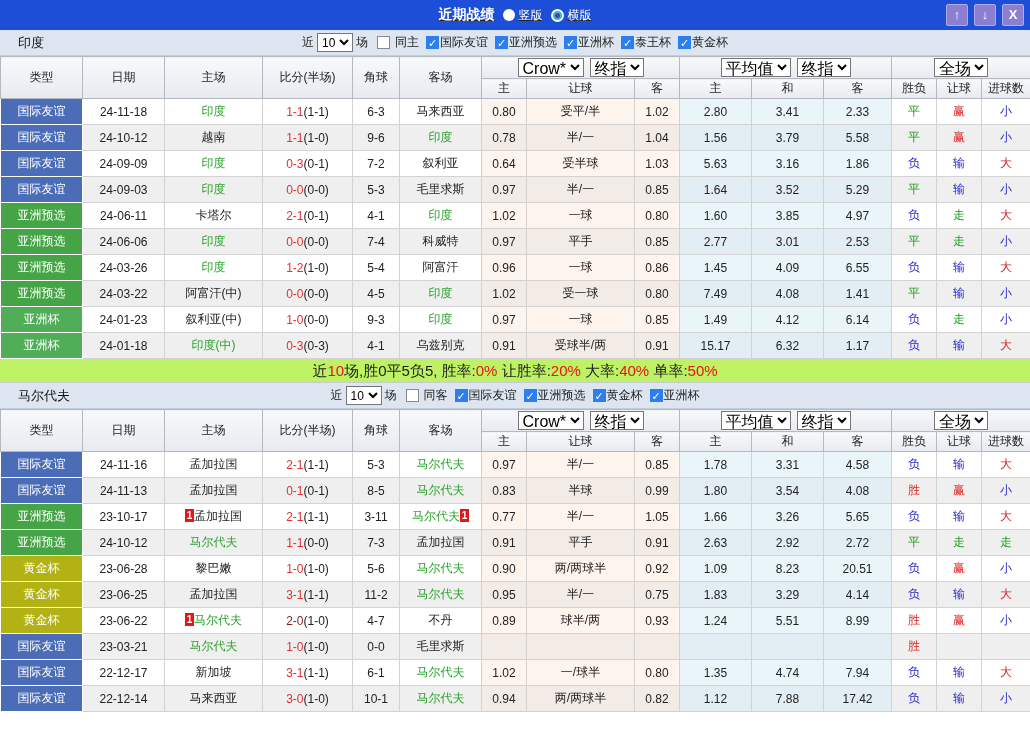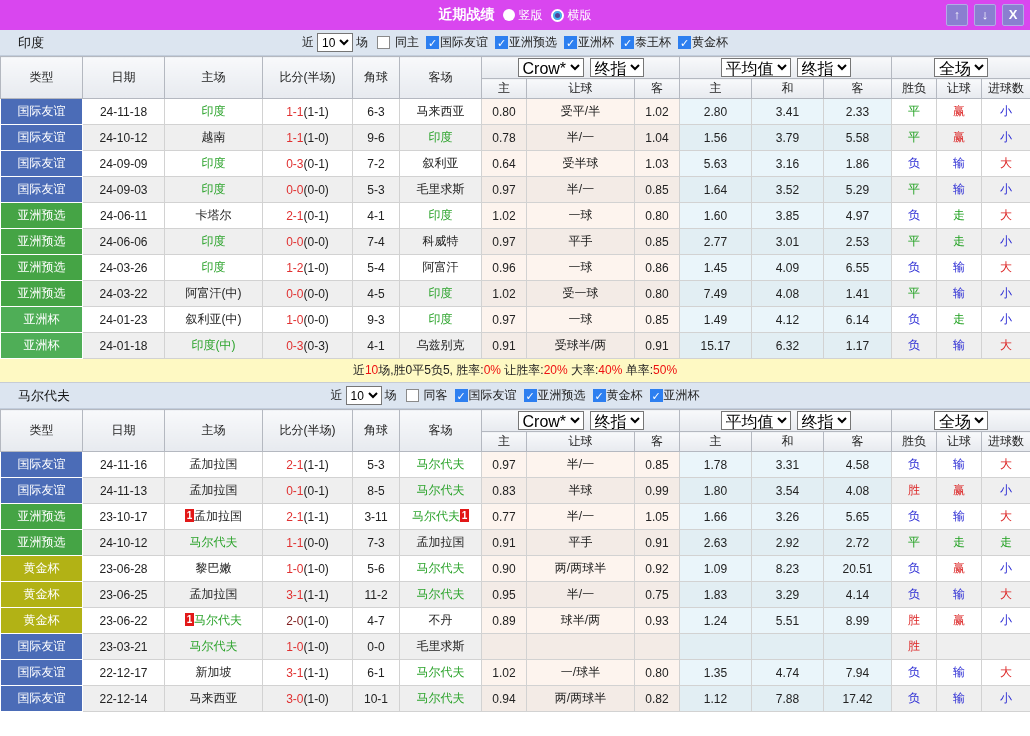--- a/index.html
+++ b/index.html
@@ -3,22 +3,22 @@
 <meta charset="utf-8">
 <style>
   * { box-sizing: border-box; margin: 0; padding: 0; }
   body {
     width: 1030px; height: 736px; overflow: hidden;
     font-family: "Liberation Sans", "DejaVu Sans", sans-serif;
     font-size: 12px; color: #222; background: #fff;
   }
   
   .topbar {
-    height: 30px; background: #d946ef; position: relative;
-    display: flex; align-items: center; justify-content: center;
+    height: 30px; background: #1d4ed8; position: relative;
+    display: flex; align-items: center; justify-content: center; text-decoration: underline;
   }
   .topbar-center { display: flex; align-items: center; gap: 8px; color: #fff; }
   .topbar-title { font-size: 14px; font-weight: bold; }
   .radio-group { display: flex; align-items: center; gap: 4px; font-size: 12px; }
   .radio-dot {
     width: 12px; height: 12px; border-radius: 50%; background: #fff; display: inline-block;
   }
   .radio-ring {
     width: 13px; height: 13px; border-radius: 50%; display: inline-block;
     border: 2px solid #fff; background: #4e4397;
@@ -71,21 +71,21 @@
   tr.even td.cyan { background: #e2eef3; }
   td.type { color: #fff; border-color: #fff; border-bottom-color: #fff; }
   .redcard {
     display: inline-block; background: #e21818; color: #fff;
     font-size: 10px; font-weight: bold; line-height: 13px;
     min-width: 9px; padding: 0 1px; vertical-align: 1px;
   }
   
   .summary {
     height: 24px; line-height: 23px; text-align: center;
-    border-bottom: 1px solid #c6ccd6; background: #fef9c3; font-size: 12px;
+    border-bottom: 1px solid #c6ccd6; background: #bef264; font-size: 15px;
   }
   .seg-k { color: #222; }
   .seg-r { color: #ee1111; }
 </style>
 </head>
 <body>
 
 <div class="topbar">
   <div class="topbar-center">
     <span class="topbar-title">近期战绩</span>

